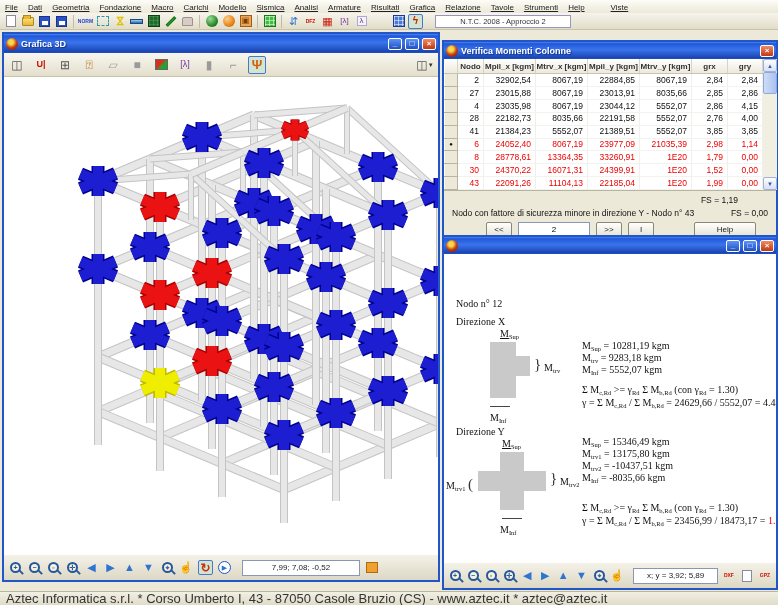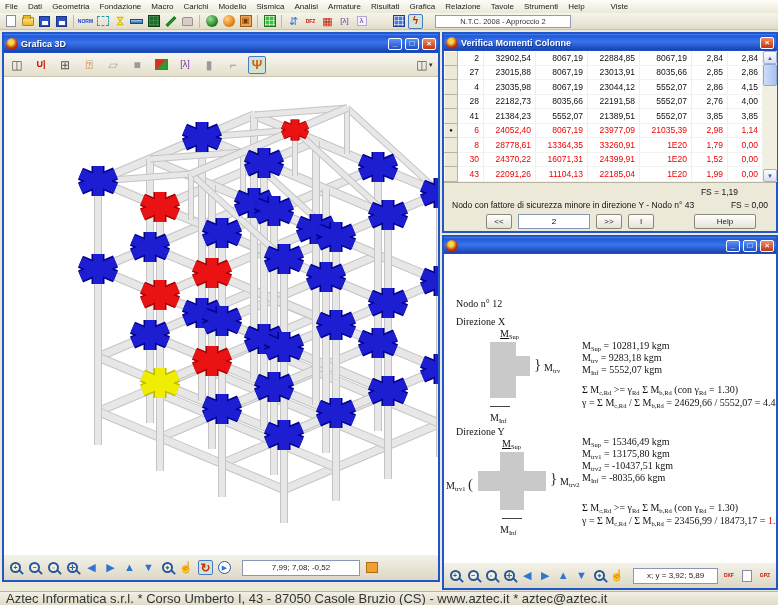--- a/index.html
+++ b/index.html
@@ -1,22 +1,22 @@
 <!DOCTYPE html>
 <html><head>
 <meta charset="utf-8">
 <style>
   * { margin:0; padding:0; box-sizing:border-box; }
   html,body { width:778px; height:605px; overflow:hidden; }
   body { position:relative; background:#ece9d8; font-family:"Liberation Sans",sans-serif; }
 
   
   .menubar { position:absolute; left:0; top:0; width:778px; height:13px;
-    background:linear-gradient(#fdfcf8,#ece9d8); display:flex; align-items:center;
-    font-size:8px; color:#222; }
+    background:linear-gradient(#fdfcf8,#ece9d8); display:flex; align-items:flex-end;
+    font-size:8px; color:#222;text-decoration:underline; }
   .menuitem { padding:1px 5px; cursor:default; }
   .menuitem.viste { margin-left:16px; }
   .maintb { position:absolute; left:0; top:13px; width:778px; height:17px;
     background:linear-gradient(#f6f4ec,#e2ddc8); display:flex; align-items:center;
     gap:2px; padding:0 3px; border-bottom:1px solid #c8c4ac; }
   .tsep { width:1px; height:13px; background:#c0bca6; margin:0 2px; }
   .ic { width:15px; height:15px; display:flex; align-items:center; justify-content:center;
     font-size:10px; line-height:1; position:relative; }
   .ntcbox { margin-left:10px; width:136px; height:13px; background:#fff;
     border:1px solid #9a96c0; font-size:7.5px; display:flex; align-items:center;
@@ -87,21 +87,21 @@
     right:-5px; bottom:-2px; transform:rotate(45deg); }
   .arrowic { color:#2f74d0; font-size:11px; }
   .handic { color:#c8a060; font-size:11px; }
   .rotic { color:#c83010; font-size:12px; font-weight:bold; }
   .playic { width:13px; height:13px; border-radius:50%; border:1px solid #2056c8;
     background:#fff; color:#2f74d0; font-size:7px; display:flex; align-items:center;
     justify-content:center; }
   .sh-paste { width:12px; height:11px; background:#f0a030; border:1px solid #b06c10; }
 
   
-  #winver { left:442px; top:32px; width:336px; height:201px; }
+  #winver { left:442px; top:40px; width:336px; height:201px; }
   table.grid { border-collapse:collapse; width:318px; table-layout:fixed; background:#fff;
     font-size:8.5px; color:#111; }
   table.grid th { height:14px; font-size:8px; font-weight:bold; color:#333;
     background:linear-gradient(#fefefe,#ece9dd); border-right:1px solid #d8d4c4;
     border-bottom:1px solid #c8c4b0; overflow:hidden; white-space:nowrap; }
   table.grid td { height:11.6px; text-align:right; padding-right:4px; border-right:1px solid #f0f0ea;
     border-bottom:1px solid #f2f2ee; overflow:hidden; white-space:nowrap; line-height:11px; }
   table.grid td.mk { background:#ece9d8; border:1px solid #fff; border-right:1px solid #b8b4a0;
     border-bottom:1px solid #b8b4a0; text-align:center; padding:0; font-size:6px; color:#111; }
   tr.redrow td { color:#ee0000; }
@@ -821,20 +821,30 @@
           <col style="width:13px">
           <col style="width:26px">
           <col style="width:52px">
           <col style="width:52px">
           <col style="width:52px">
           <col style="width:52px">
           <col style="width:36px">
           <col style="width:35px">
         </colgroup>
       <tbody>
+          <tr>
+        <th></th>
+        <th>Nodo</th>
+        <th>Mpil_x [kgm]</th>
+        <th>Mtrv_x [kgm]</th>
+        <th>Mpil_y [kgm]</th>
+        <th>Mtrv_y [kgm]</th>
+        <th>grx</th>
+        <th>gry</th>
+      </tr>
       <tr>
             <td class="mk"></td>
             <td>2</td>
             <td>32902,54</td>
             <td>8067,19</td>
             <td>22884,85</td>
             <td>8067,19</td>
             <td>2,84</td>
             <td>2,84</td>
           </tr>

